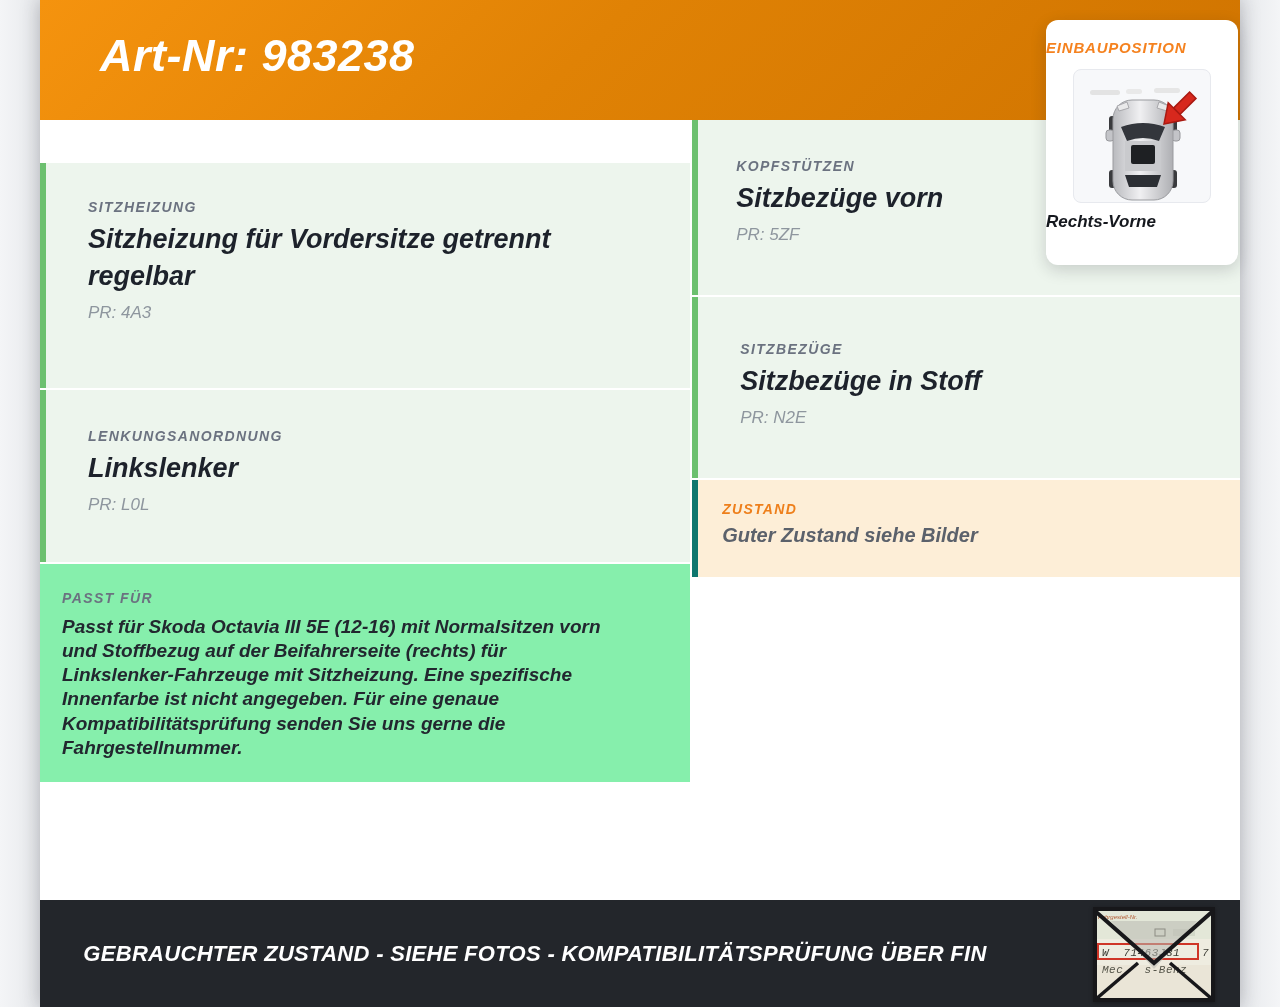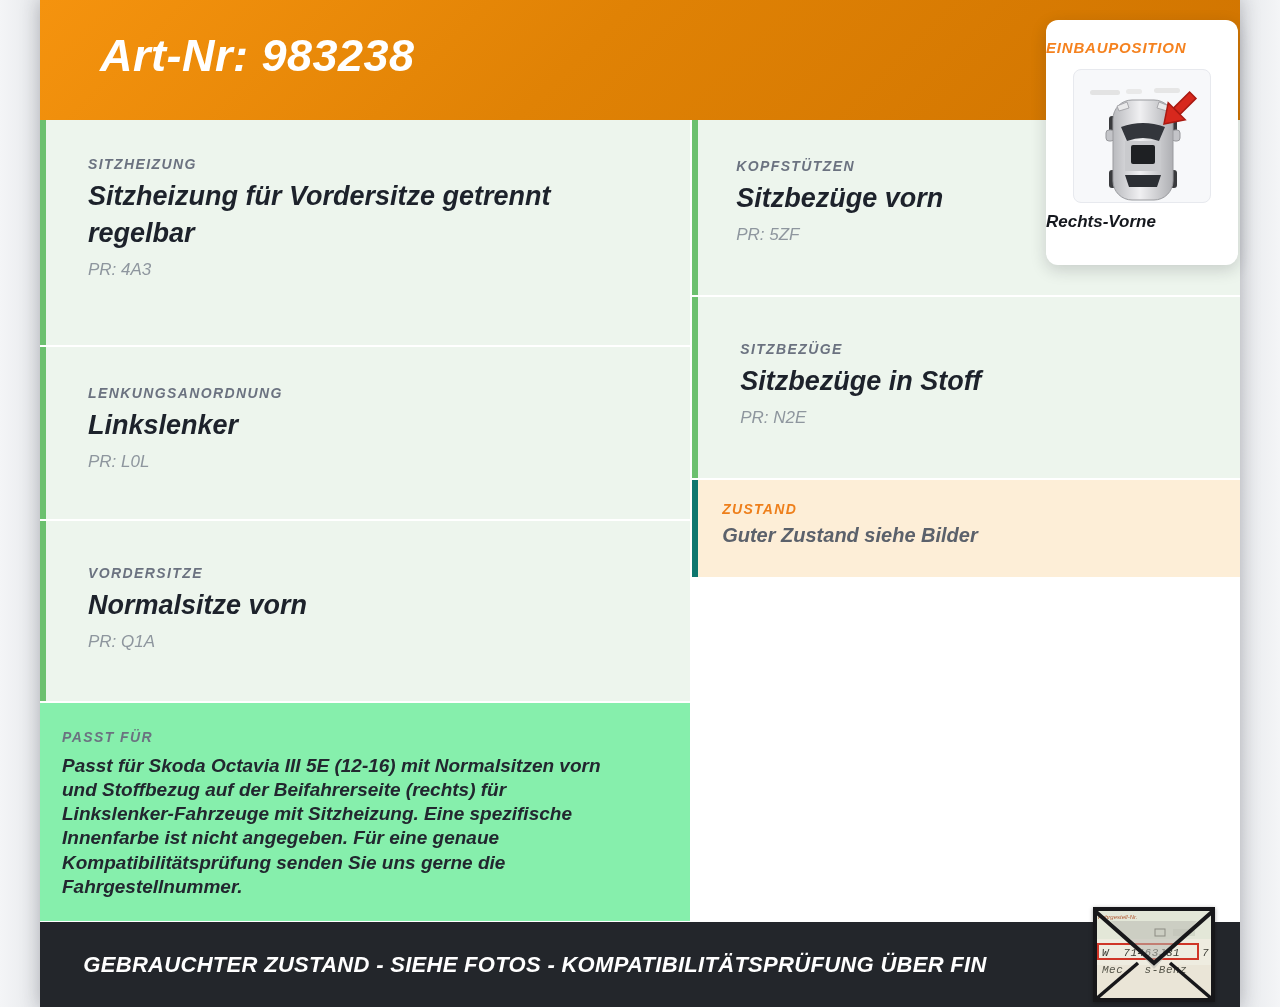--- a/index.html
+++ b/index.html
@@ -32,21 +32,21 @@
   .einbau-label { color:#f5821f; font-size:15px; font-weight:800; letter-spacing:.8px; }
   .einbau-img {
     width:138px; height:134px; margin:13px auto 9px auto; background:#f7f8fa;
     border:1px solid #e7e9ee; border-radius:8px; overflow:hidden; position:relative;
   }
   .einbau-caption { font-size:17px; font-weight:700; color:#15181e; }
 
   
   .columns { display:flex; gap:2px; }
   .col { display:flex; flex-direction:column; gap:2px; }
-  .col.left { width:712px; }
+  .col.left { width:712px;margin-top:43px; }
   .col.right { width:600px; }
 
   .card { background:#edf5ed; border-left:6px solid #6cc06f; padding:38px 30px 0 42px; }
   .card.h225 { height:225px; padding-top:36px; }
   .card.h172 { height:172px; }
   .card.h180 { height:180px; padding-top:44px; }
   .card.h175 { height:175px;padding-left:38px; }
   .card.h181 { height:181px; padding-top:44px; }
 
   .card-label { font-size:14px; font-weight:700; color:#6b7280; letter-spacing:1.4px; }
@@ -60,21 +60,21 @@
   .zustand-text { font-size:20px; font-weight:700; color:#5b616b; margin-top:7px; }
 
   .card.passt { height:218px; background:#86efac; border-left:none; padding:26px 26px 0 22px; }
   .passt-text {
     width:560px; font-size:19px; font-weight:700; color:#22272f;
     line-height:1.27; margin-top:9px;
   }
 
   
   .bottombar {
-    position:absolute; left:0; bottom:0; width:1200px; height:85px; background:#23262b;
+    position:absolute; left:0; bottom:0; width:1200px; height:107px; background:#23262b;
     display:flex; align-items:center; justify-content:center; padding-right:210px;
   }
   .bottombar-text {
     color:#ffffff; font-size:22px; font-weight:800; letter-spacing:.3px; white-space:nowrap;
   }
 
   
   .doc-thumb {
     position:absolute; right:25px; bottom:5px; width:122px; height:95px;
     background:#eeece0; z-index:25; box-shadow:0 1px 4px rgba(0,0,0,.35);
@@ -145,25 +145,20 @@
           <h2 class="card-title">Sitzheizung für Vordersitze getrennt regelbar</h2>
           <div class="card-pr">PR: 4A3</div>
         </section>
 
         <section class="card h172">
           <div class="card-label">LENKUNGSANORDNUNG</div>
           <h2 class="card-title">Linkslenker</h2>
           <div class="card-pr">PR: L0L</div>
         </section>
 
-        <section class="card h180">
-          <div class="card-label">VORDERSITZE</div>
-          <h2 class="card-title">Normalsitze vorn</h2>
-          <div class="card-pr">PR: Q1A</div>
-        </section>
 
         <section class="card passt">
           <div class="card-label">PASST FÜR</div>
           <p class="passt-text">Passt für Skoda Octavia III 5E (12-16) mit Normalsitzen vorn und Stoffbezug auf der Beifahrerseite (rechts) für Linkslenker-Fahrzeuge mit Sitzheizung. Eine spezifische Innenfarbe ist nicht angegeben. Für eine genaue Kompatibilitätsprüfung senden Sie uns gerne die Fahrgestellnummer.</p>
         </section>
 
       </div>
       <div class="col right">
 
         <section class="card h175">

